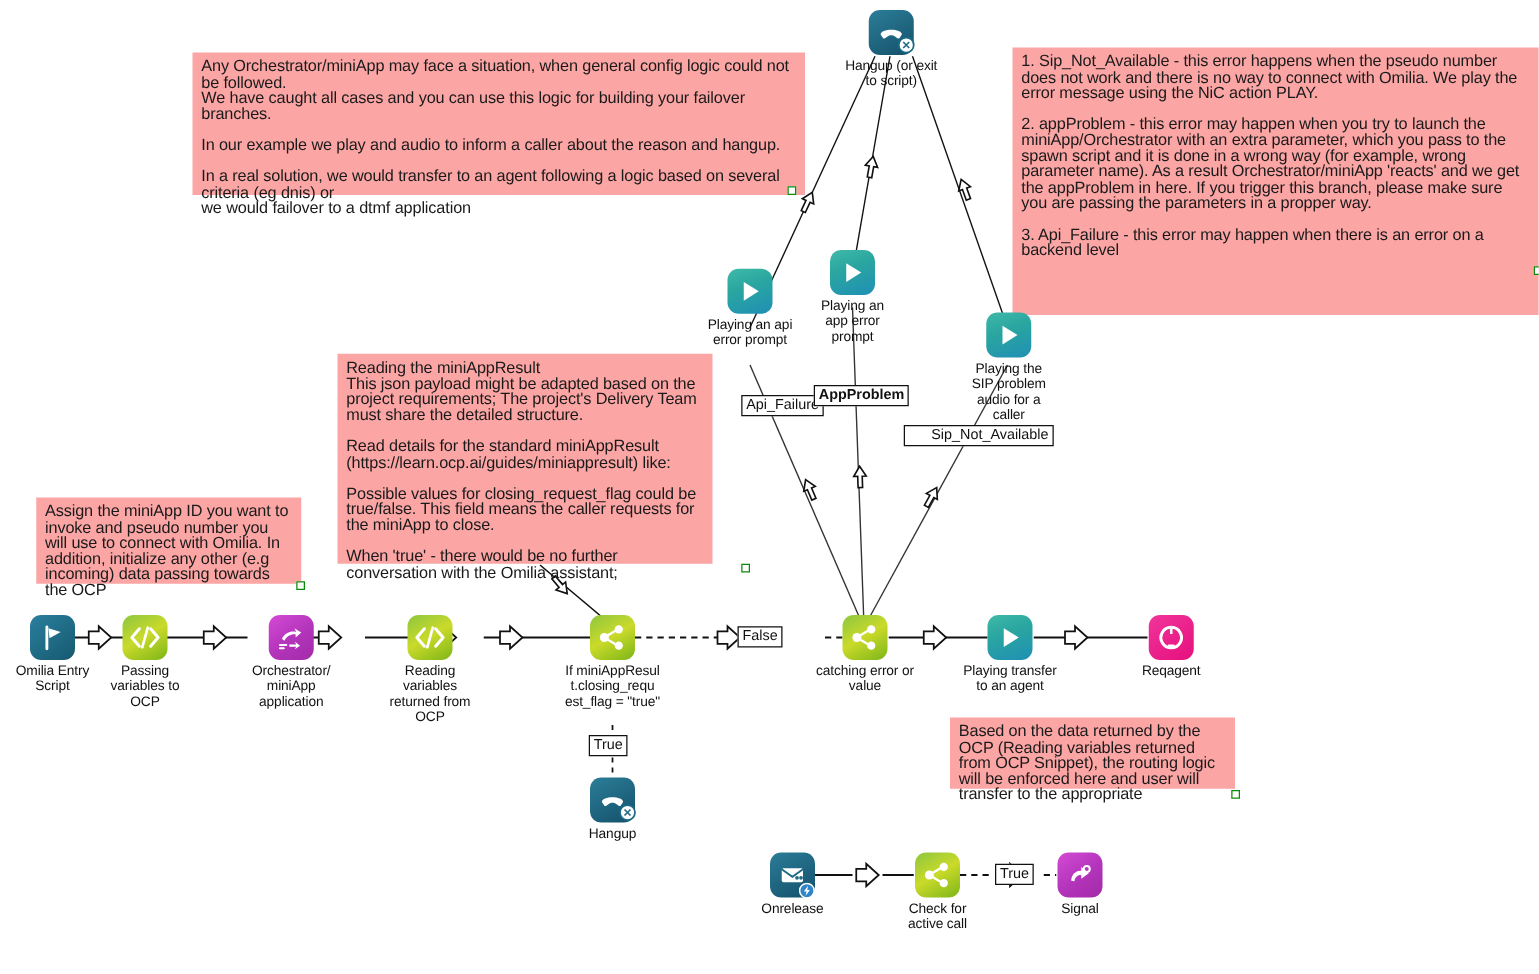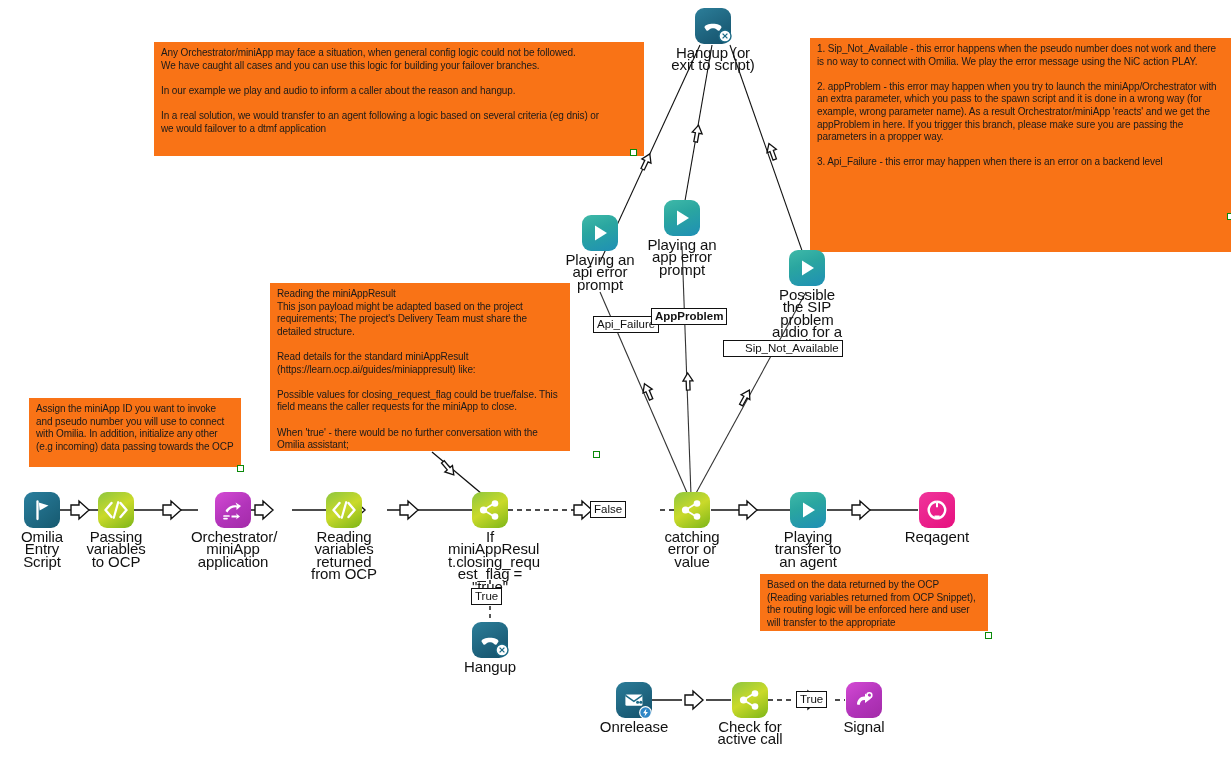--- a/index.html
+++ b/index.html
@@ -7,41 +7,41 @@
   body{
     width:1231px;height:779px;position:relative;overflow:hidden;
     font-family:"Liberation Sans", sans-serif;
     -webkit-font-smoothing:antialiased;
   }
   #canvas{position:absolute;inset:0;width:1231px;height:779px;}
 
   
   .note{
     position:absolute;
-    background:#f97316;
+    background:#fca5a5;
     color:#1a1a1a;
-    font-size:10px;
+    font-size:13px;
     line-height:12.6px;
     padding:5px 7px 18px 7px;
     box-sizing:border-box;
     white-space:pre-wrap;
     letter-spacing:-0.1px;
   }
 
   
   .node{position:absolute;width:0;height:0;}
   .node .ico{
     position:absolute;left:-18px;top:-18px;
     width:36px;height:36px;border-radius:9px;
     display:flex;align-items:center;justify-content:center;
     box-sizing:border-box;
   }
   .node .cap{
     position:absolute;top:21px;left:-62px;width:124px;
-    text-align:center;font-size:15px;line-height:12.4px;
+    text-align:center;font-size:11px;line-height:12.4px;
     color:#111;letter-spacing:-0.1px;
   }
   .node.narrow .cap{left:-42px;width:84px;}
   .node.xnarrow .cap{left:-35px;width:70px;}
 
   
   .ico.teal   {background:linear-gradient(140deg,#2a7f9e 0%,#16596f 100%);}
   .ico.green  {background:linear-gradient(150deg,#8dc63f 0%,#cada2a 48%,#7cb518 100%);}
   .ico.magenta{background:linear-gradient(145deg,#d44ad4 0%,#b234ba 55%,#a32ba8 100%);}
   .ico.pink   {background:linear-gradient(145deg,#f0359b 0%,#e60f7e 100%);}
@@ -220,21 +220,21 @@
 app error
 prompt</div>
   </div>
 
   <div class="node xnarrow" style="left:807px;top:268px;">
     <div class="ico play">
       <svg width="22" height="22" viewBox="0 0 22 22">
           <path d="M6 3.5 L18 11 L6 18.5 Z" fill="#ffffff"></path>
         </svg>
     </div>
-    <div class="cap">Possible the
+    <div class="cap">Playing the
 SIP problem
 audio for a
 caller</div>
   </div>
 
   <div class="node xnarrow" style="left:42px;top:510px;">
     <div class="ico teal">
       <svg width="24" height="24" viewBox="0 0 24 24">
         <path d="M7.5 3.5 L7.5 21" stroke="#ffffff" stroke-width="2.3" stroke-linecap="round"></path>
         <path d="M8.8 4.6 L18.5 7.6 L9.6 12.6 Z" fill="#ffffff"></path>

